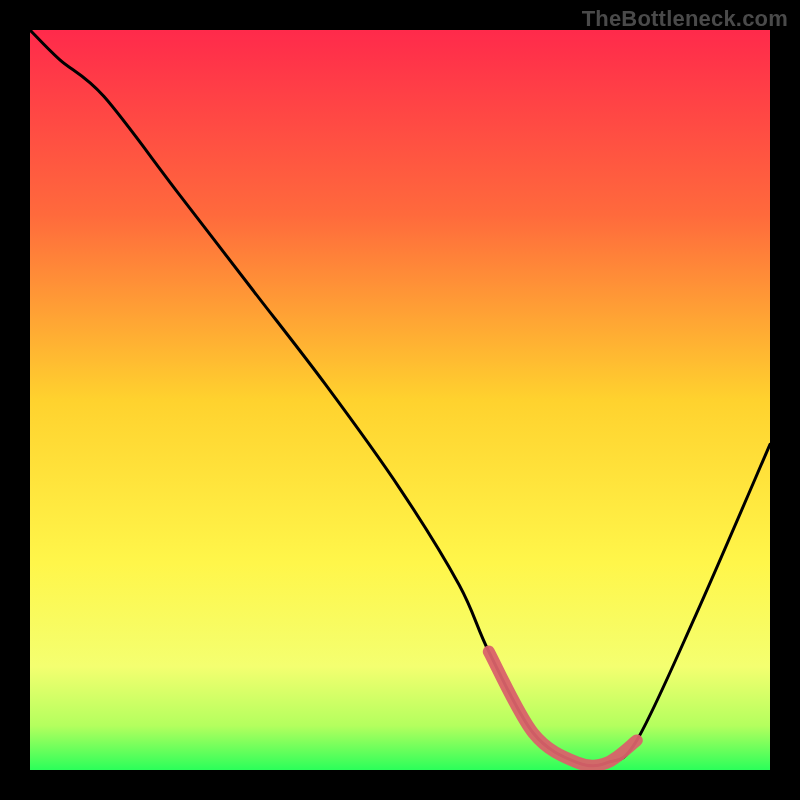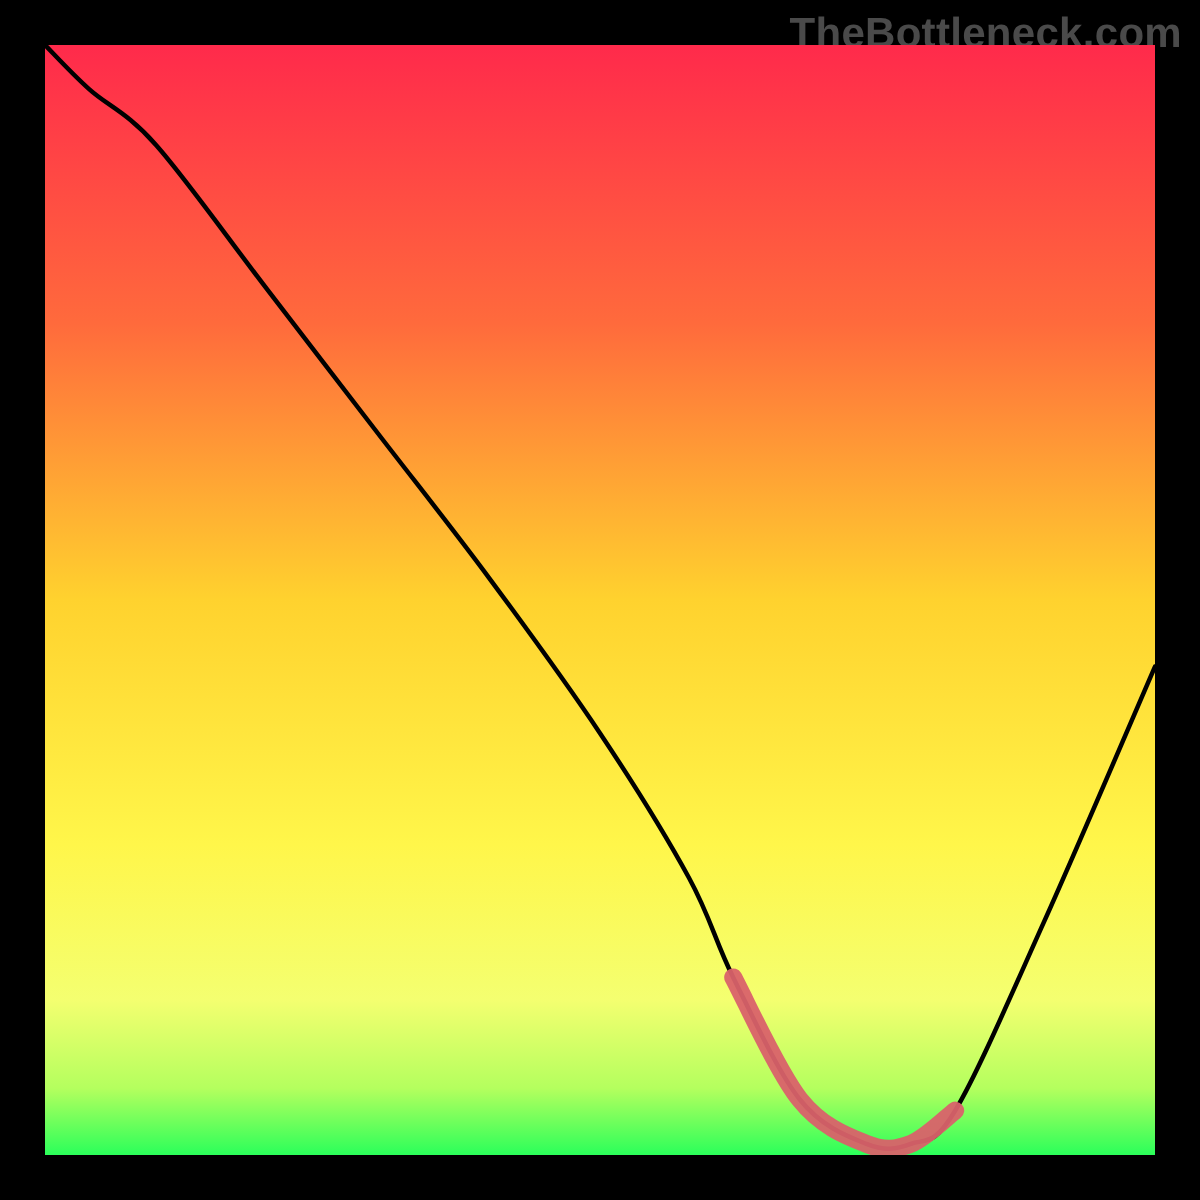--- a/index.html
+++ b/index.html
@@ -8,21 +8,21 @@
     width: 800px;
     height: 800px;
     background: #000;
     position: relative;
   }
   .watermark {
     position: absolute;
     top: 6px;
     right: 12px;
     font-family: Arial, Helvetica, sans-serif;
-    font-size: 28px;
+    font-size: 22px;
     font-weight: 600;
     color: #4a4a4a;
     letter-spacing: 0.2px;
   }
   .plot {
     position: absolute;
     left: 30px;
     top: 30px;
     width: 740px;
     height: 740px;

